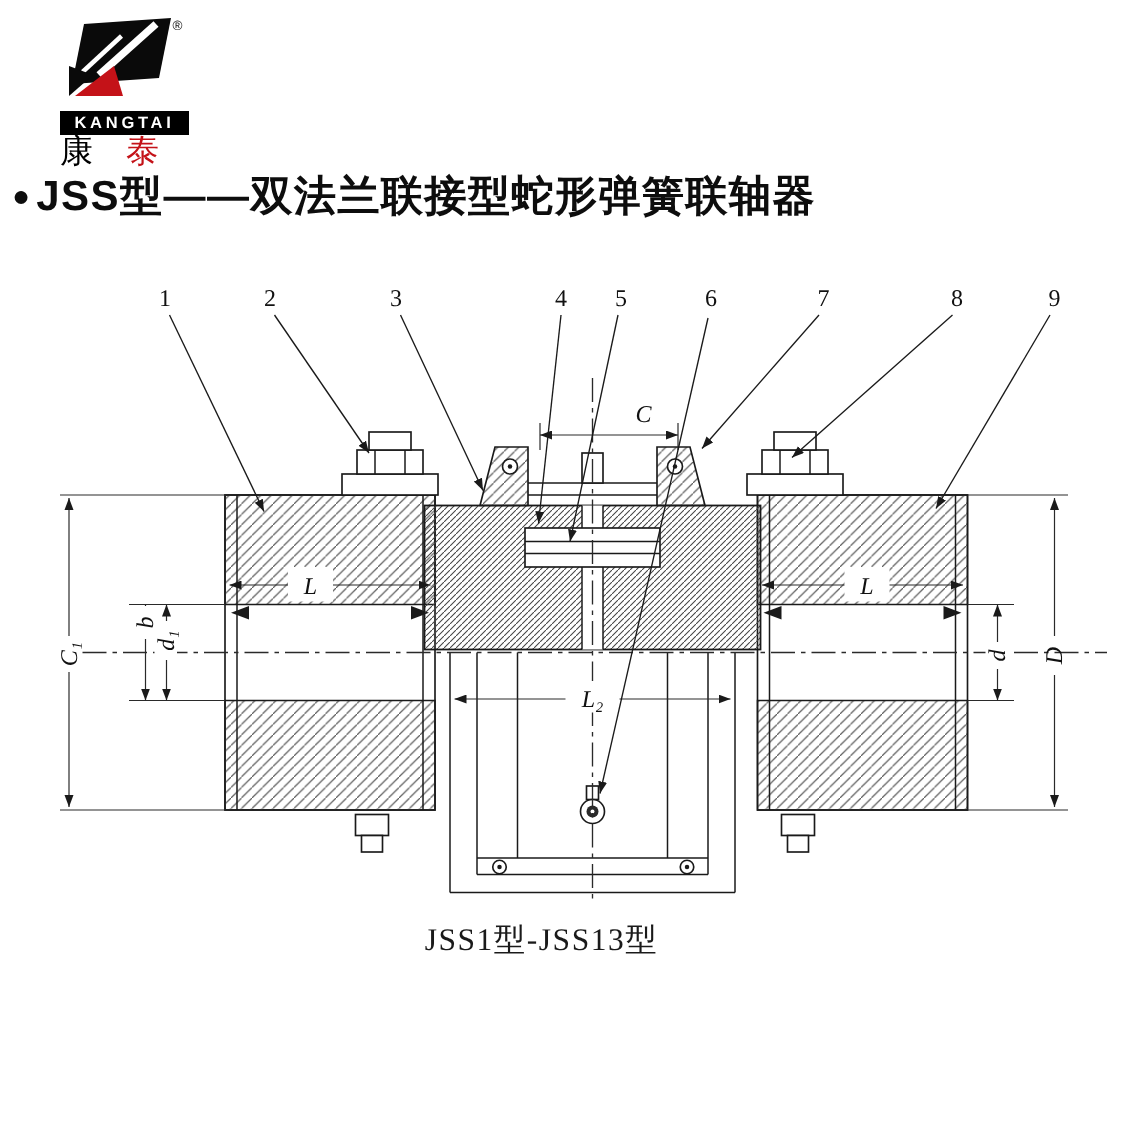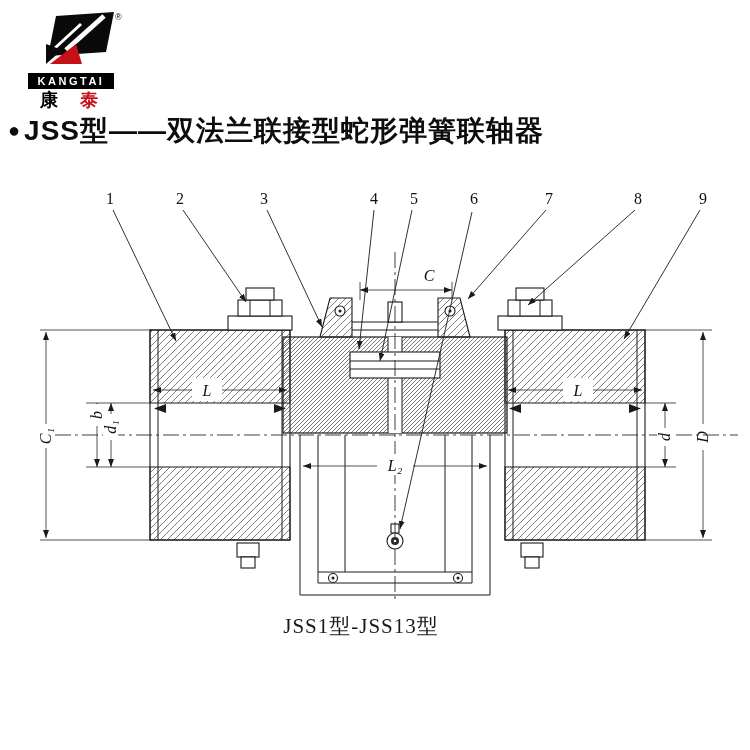--- a/index.html
+++ b/index.html
@@ -1,22 +1,22 @@
 <!DOCTYPE html>
 <html><head>
 <meta charset="utf-8">
 <style>
   html,body{margin:0;padding:0;background:#e8e8e8;}
   .page{position:relative;width:750px;height:750px;background:#ffffff;overflow:hidden;
         font-family:"Liberation Sans","DejaVu Sans",sans-serif;}
   
   .logo{position:absolute;left:24px;top:6px;width:130px;}
   .logo-bar{width:86px;height:16px;background:#000;color:#fff;font-size:11px;font-weight:bold;
-            letter-spacing:2.5px;text-align:center;line-height:17px;margin:1px 0 1px 4px;}
-  .logo-cn{font-size:18px;font-weight:bold;letter-spacing:22px;margin-left:16px;color:#000;line-height:20px;}
+            letter-spacing:2.5px;text-align:center;line-height:17px;margin:1px 0 1px 16px;}
+  .logo-cn{font-size:22px;font-weight:normal;letter-spacing:22px;margin-left:16px;color:#000;line-height:20px;}
   .logo-cn .red{color:#c41218;}
   
   .title{position:absolute;left:8px;top:112px;font-size:28px;font-weight:bold;color:#0d0d0d;
          letter-spacing:1px;white-space:nowrap;}
   .title .bullet{font-size:20px;vertical-align:3px;margin-right:3px;}
   
   .drawing{position:absolute;left:0;top:180px;}
   .caption{position:absolute;left:0;top:612px;width:722px;text-align:center;
            font-family:"Liberation Serif","DejaVu Serif",serif;font-size:21px;color:#1a1a1a;letter-spacing:1px;}
   .th{stroke:#1a1a1a;stroke-width:1;fill:none;}

